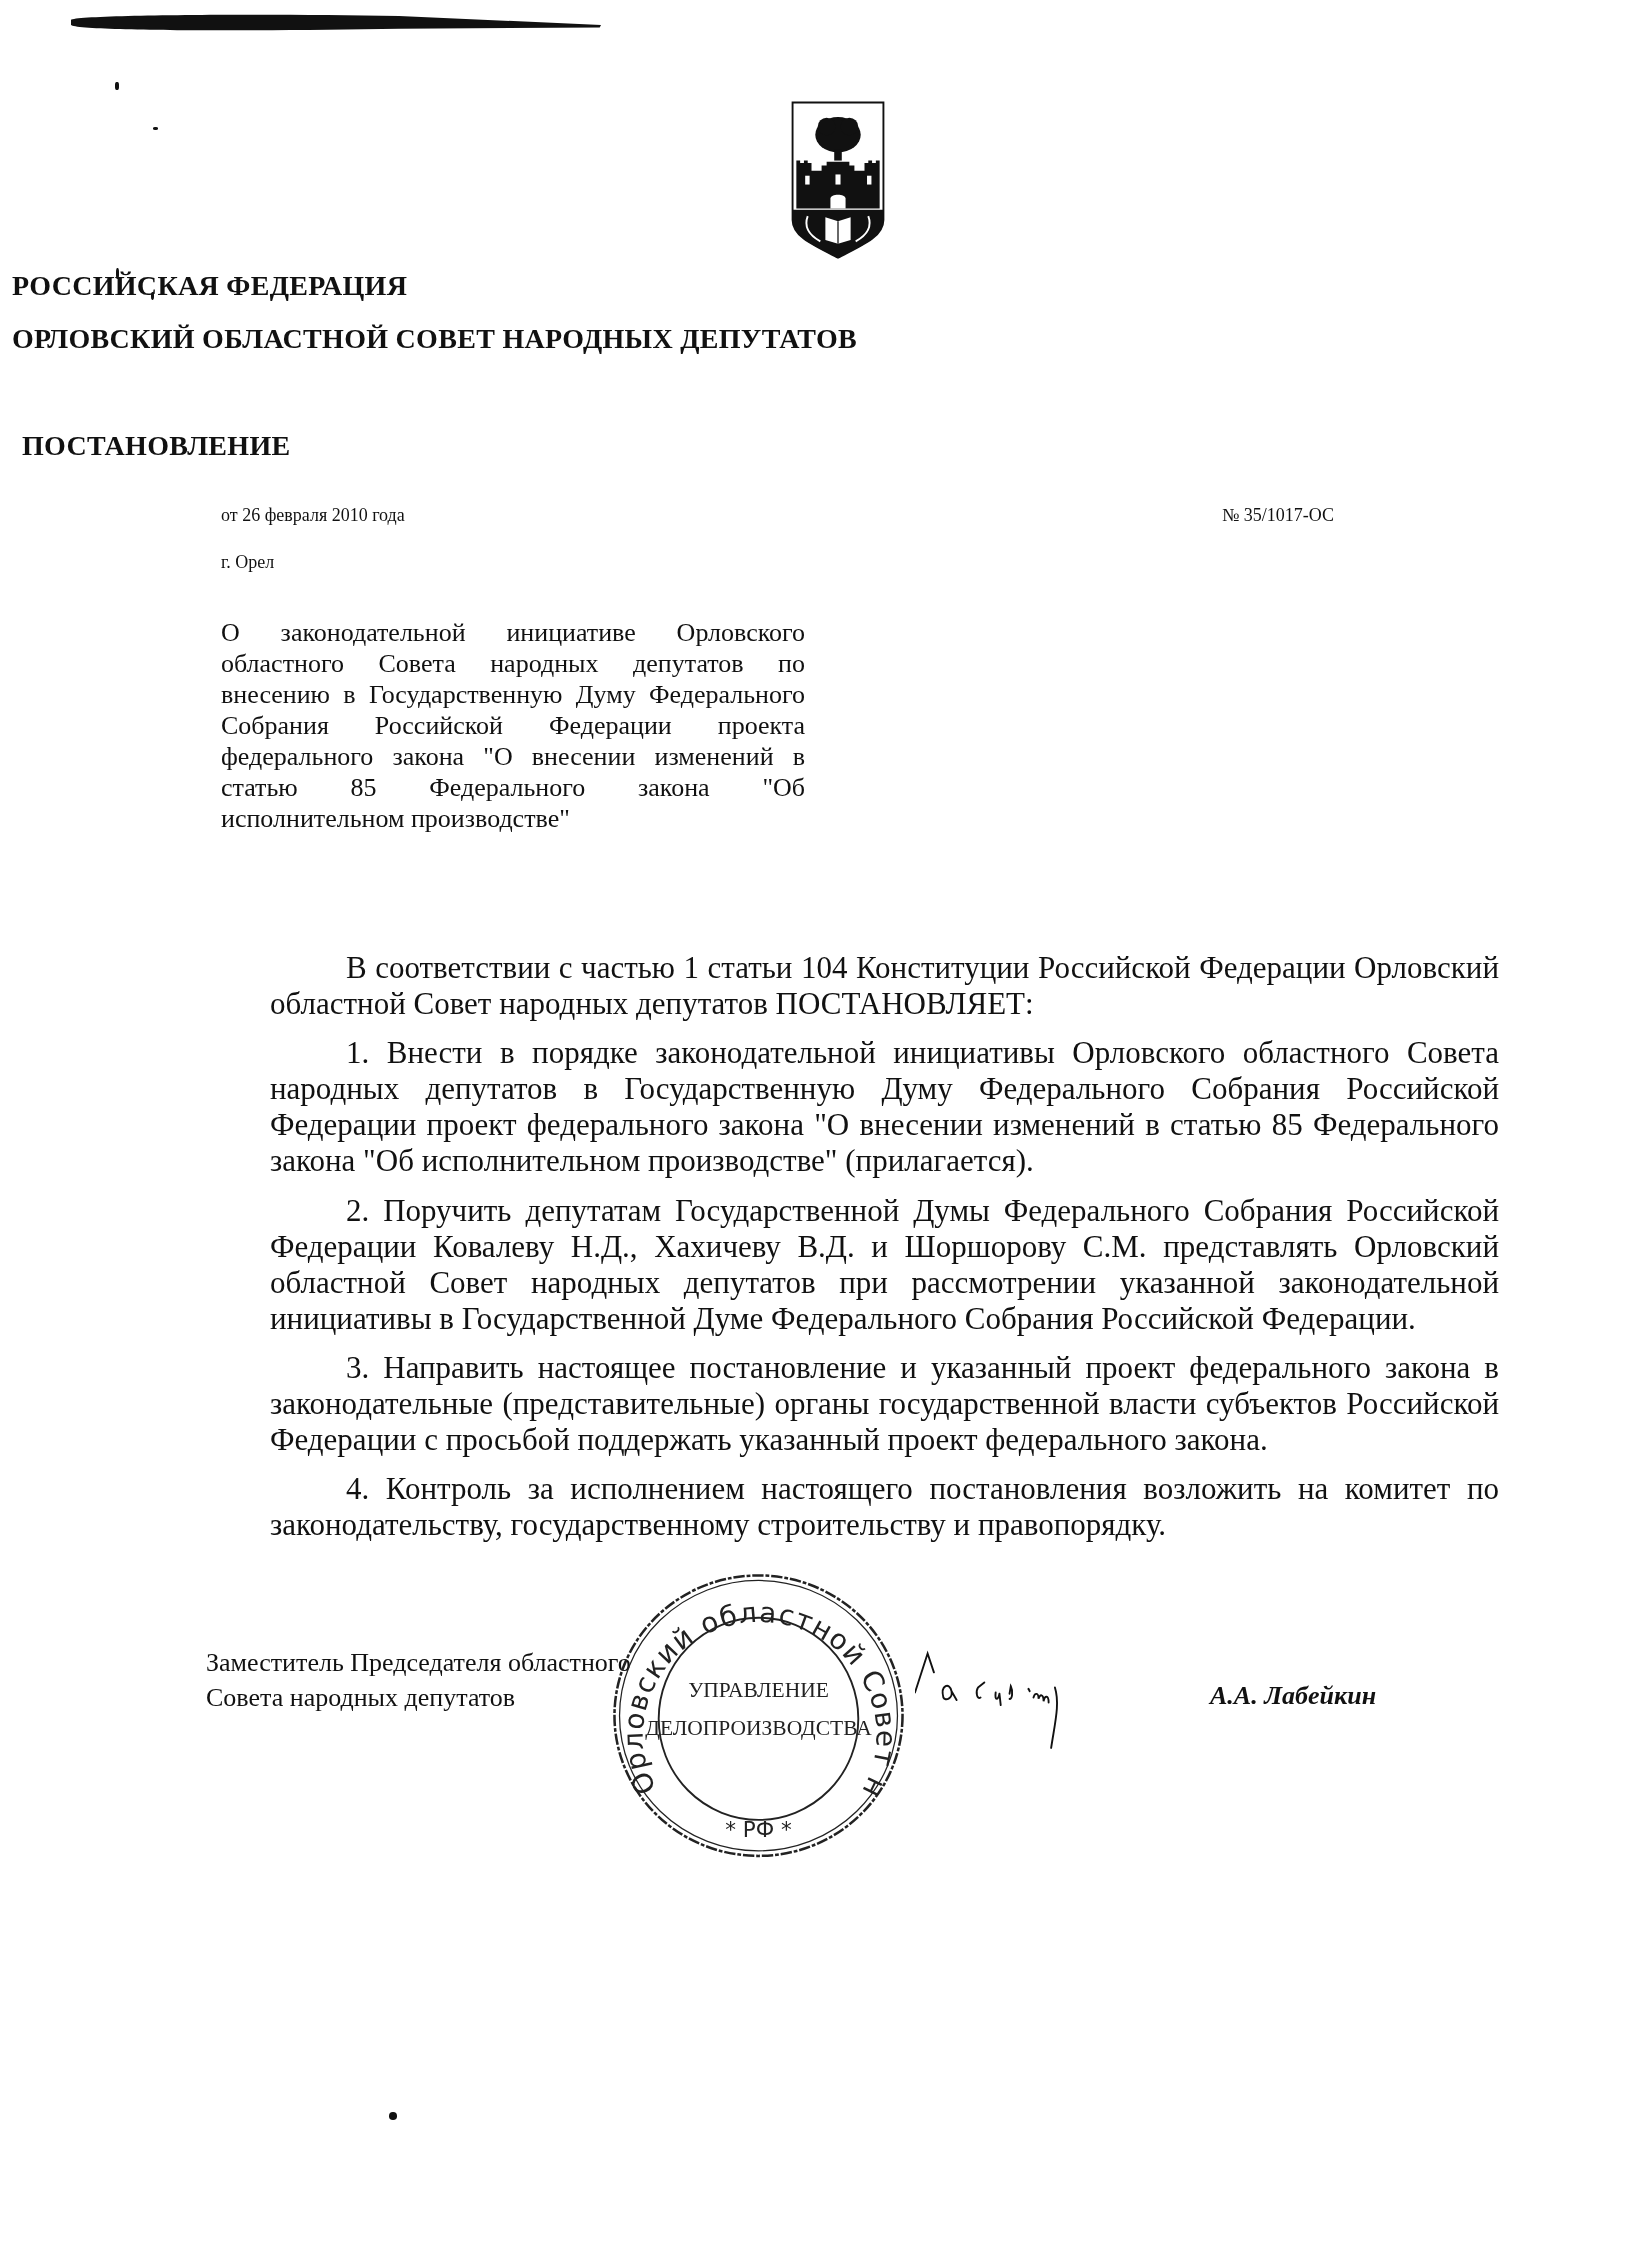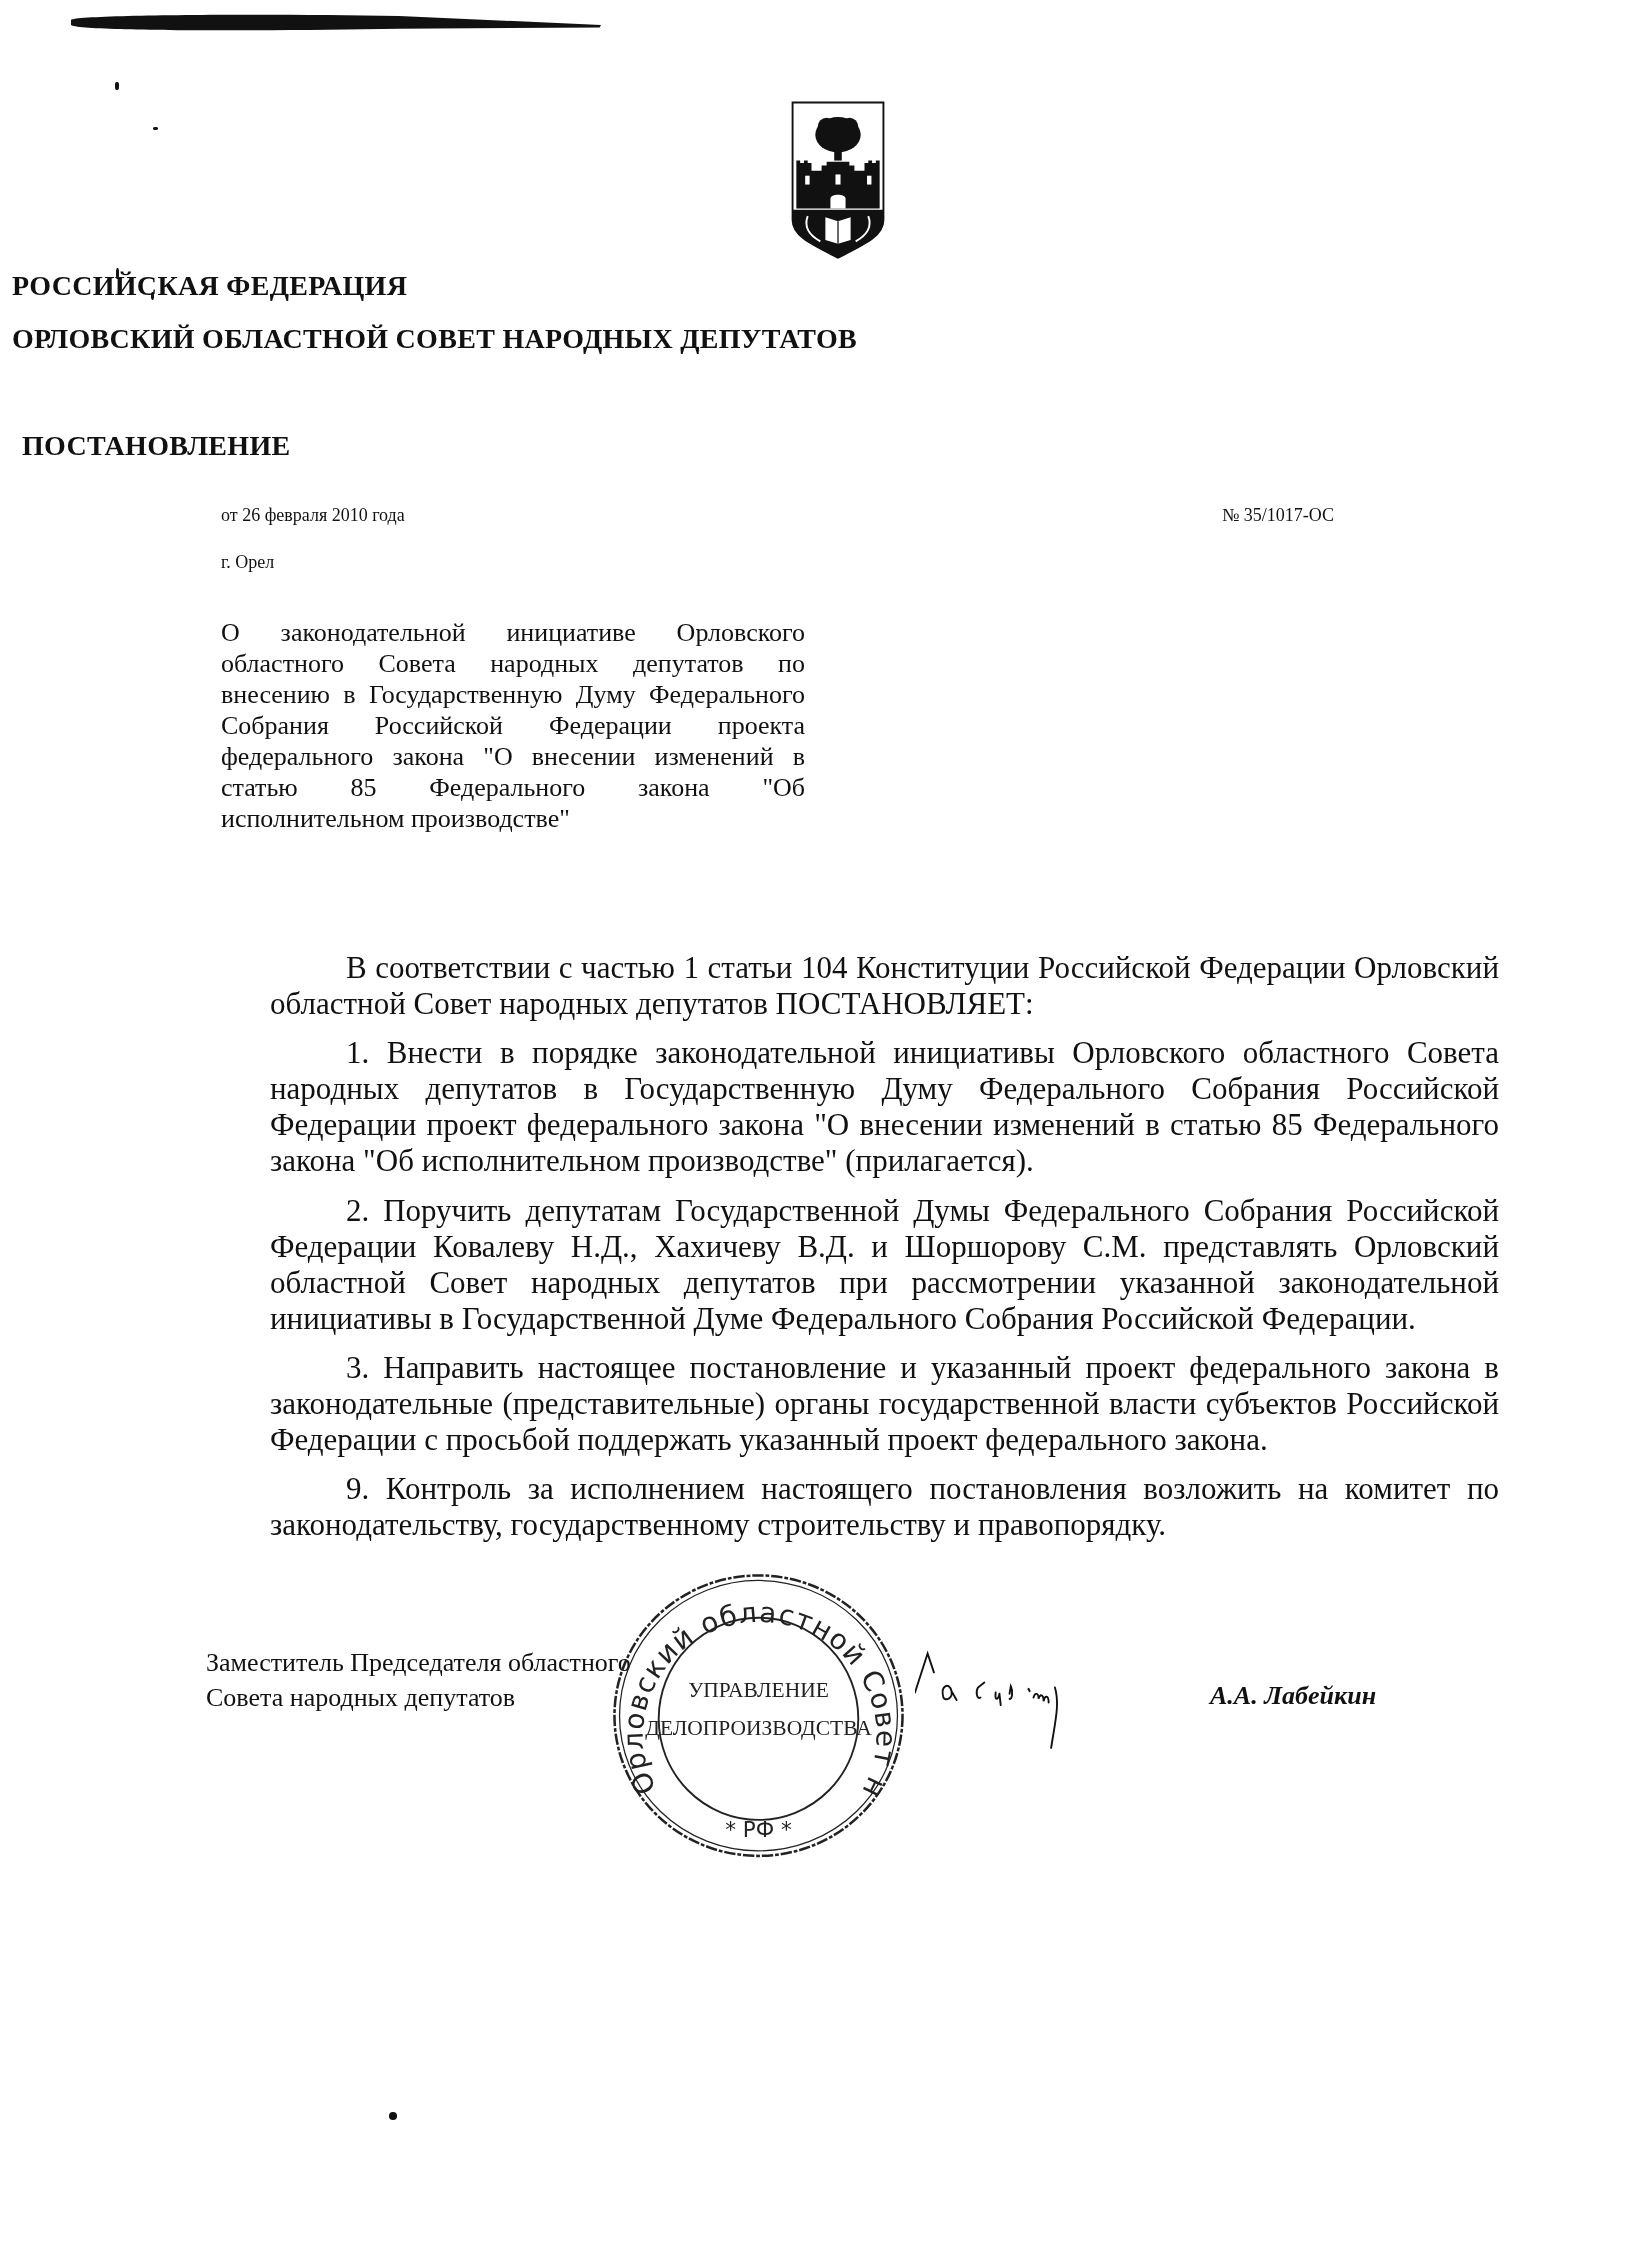--- a/index.html
+++ b/index.html
@@ -66,21 +66,21 @@
 <div class="abs meta city">г. Орел</div>
 <div class="abs meta docnum">№ 35/1017-ОС</div>
 
 <div class="abs subject">О законодательной инициативе Орловского областного Совета народных депутатов по внесению в Государственную Думу Федерального Собрания Российской Федерации проекта федерального закона "О внесении изменений в статью 85 Федерального закона "Об исполнительном производстве"</div>
 
 <div class="abs body">
   <p>В соответствии с частью 1 статьи 104 Конституции Российской Федерации Орловский областной Совет народных депутатов ПОСТАНОВЛЯЕТ:</p>
   <p>1. Внести в порядке законодательной инициативы Орловского областного Совета народных депутатов в Государственную Думу Федерального Собрания Российской Федерации проект федерального закона "О внесении изменений в статью 85 Федерального закона "Об исполнительном производстве" (прилагается).</p>
   <p>2. Поручить депутатам Государственной Думы Федерального Собрания Российской Федерации Ковалеву Н.Д., Хахичеву В.Д. и Шоршорову С.М. представлять Орловский областной Совет народных депутатов при рассмотрении указанной законодательной инициативы в Государственной Думе Федерального Собрания Российской Федерации.</p>
   <p>3. Направить настоящее постановление и указанный проект федерального закона в законодательные (представительные) органы государственной власти субъектов Российской Федерации с просьбой поддержать указанный проект федерального закона.</p>
-  <p>9. Контроль за исполнением настоящего постановления возложить на комитет по законодательству, государственному строительству и правопорядку.</p>
+  <p>4. Контроль за исполнением настоящего постановления возложить на комитет по законодательству, государственному строительству и правопорядку.</p>
 </div>
 
 <div class="abs sig-title">
   <div>Заместитель Председателя областного</div>
   <div>Совета народных депутатов</div>
 </div>
 <div class="abs sig-name">А.А. Лабейкин</div>
 
 <svg class="abs stamp" viewBox="0 0 486 470">
   <defs>

